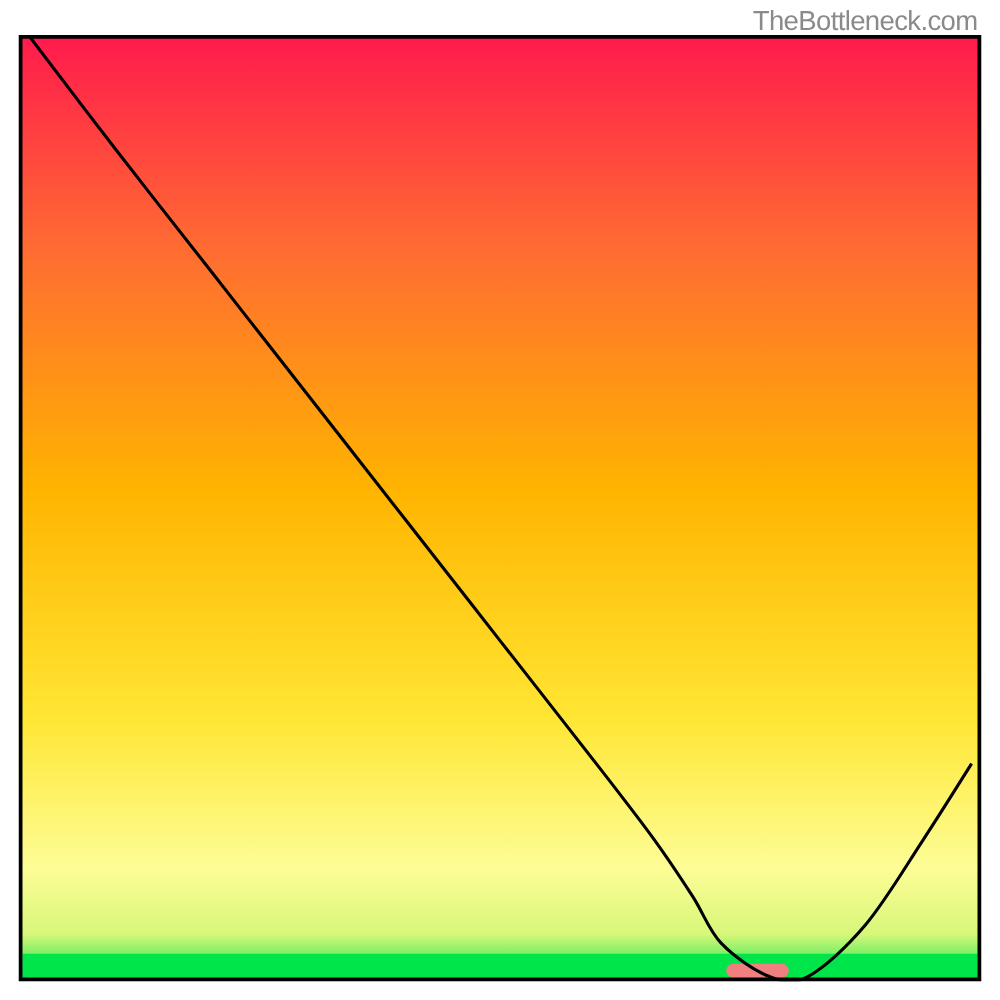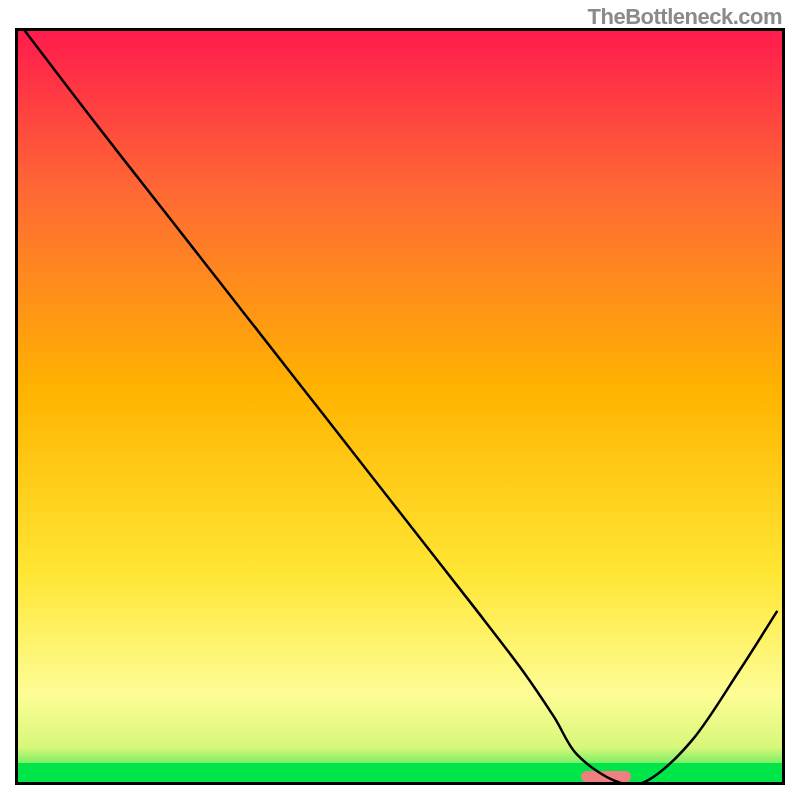--- a/index.html
+++ b/index.html
@@ -8,21 +8,21 @@
     height: 800px;
     background: #ffffff;
     position: relative;
     font-family: Arial, sans-serif;
   }
   .attribution {
     position: absolute;
     top: 4px;
     right: 18px;
     font-size: 22px;
-    font-weight: bold;
+    font-weight: normal;
     color: #8a8a8a;
     letter-spacing: -0.5px;
   }
   .chart-area {
     position: absolute;
     left: 15px;
     top: 28px;
     width: 770px;
     height: 757px;
   }

